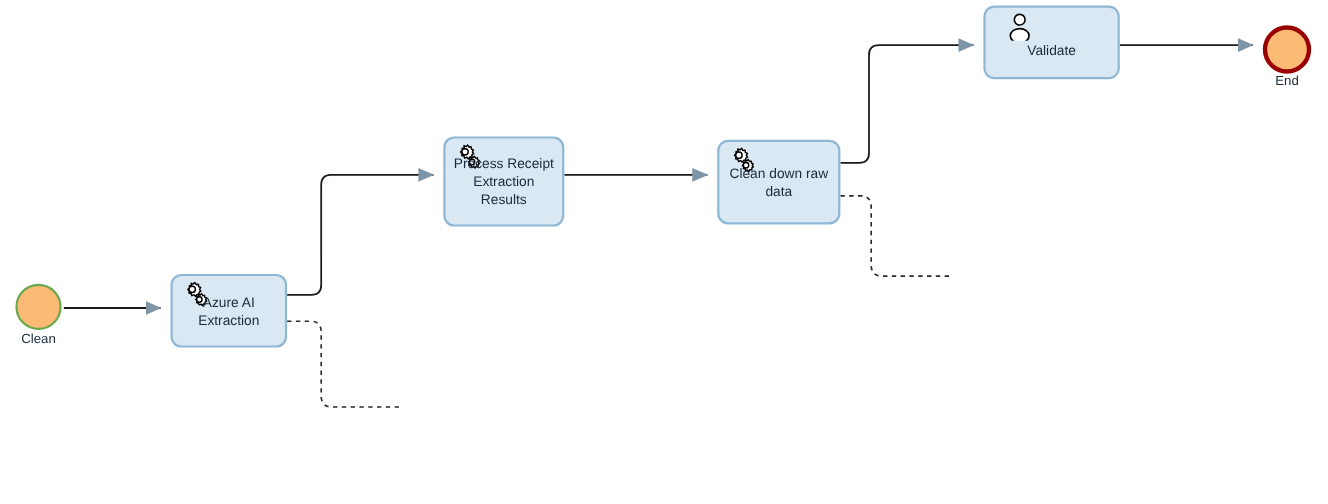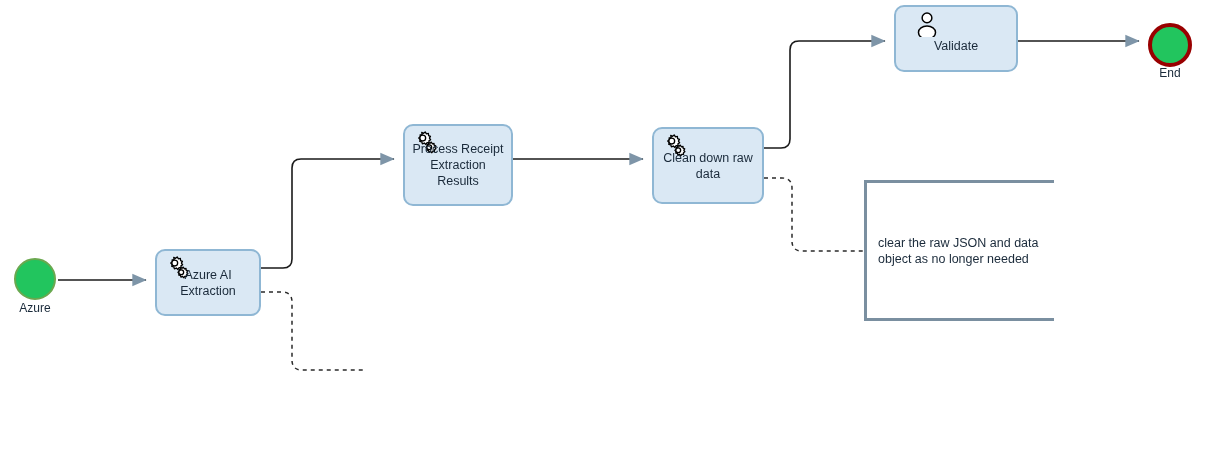--- a/index.html
+++ b/index.html
@@ -24,21 +24,21 @@
     top: 0;
     width: 1207px;
     height: 458px;
     pointer-events: none;
   }
 
   
   .event {
     position: absolute;
     border-radius: 50%;
-    background: #22c55e;
+    background: #fdba74;
     box-sizing: border-box;
   }
   .event-start {
     border: 2px solid #6AA84F;
   }
   .event-end {
     border: 4px solid #990000;
   }
   .event-label {
     position: absolute;
@@ -139,21 +139,21 @@
     <g>
       <path d="M 261 292 L 282 292 Q 292 292 292 302 L 292 360 Q 292 370 302 370 L 363 370" fill="none" stroke="#2a2a2a" stroke-width="1.5" stroke-dasharray="4 4" stroke-linecap="butt"></path>
     </g>
 
     <g>
       <path d="M 764 178 L 782 178 Q 792 178 792 188 L 792 241 Q 792 251 802 251 L 864 251" fill="none" stroke="#2a2a2a" stroke-width="1.5" stroke-dasharray="4 4" stroke-linecap="butt"></path>
     </g>
   </svg>
 
   <div class="event event-start" style="left:14px; top:258px; width:42px; height:42px;">
-    <span class="event-label">Azure</span>
+    <span class="event-label">Clean</span>
   </div>
 
   <div class="task" style="left:155px; top:249px; width:106px; height:67px;">
     <svg class="task-icon" viewBox="0 0 32 32">
       <g fill="#ffffff" stroke="#000000" stroke-width="1.4" stroke-linejoin="round">
         <path d="M12.5 2.6 l2.1 .9 1.6-1.5 1.3 2.1 2.1-.4 .2 2.2 2 .9-1.1 1.9 1.3 1.7-1.8 1.2 .2 2.2-2.2-.2-1.3 1.8-1.6-1.5-2.1 .8-.6-2.1-2.2-.4 .5-2.1-1.6-1.5 1.8-1.3-.3-2.2 2.2 .1z"></path>
         <circle cx="13.6" cy="8.6" r="3.1"></circle>
       </g>
       <g fill="#ffffff" stroke="#000000" stroke-width="1.4" stroke-linejoin="round">
         <path d="M19.6 13.4 l1.8 .7 1.3-1.2 1.1 1.8 1.8-.3 .1 1.8 1.7 .8-.9 1.6 1.1 1.4-1.5 1 .1 1.8-1.8-.1-1.1 1.5-1.3-1.3-1.8 .7-.5-1.8-1.8-.3 .4-1.8-1.3-1.2 1.5-1.1-.2-1.8 1.8 .1z"></path>
@@ -201,18 +201,14 @@
     </svg>
     <div class="task-label">Clean down raw
 data</div>
   </div>
 
   <div class="event event-end" style="left:1148px; top:23px; width:44px; height:44px;">
     <span class="event-label">End</span>
   </div>
 
 
-  <div class="annotation" style="left:864px; top:180px; width:190px; height:141px;">
-    <div class="annotation-text">clear the raw JSON and data
-object as no longer needed</div>
-  </div>
 
 </div>
 
 </body></html>

